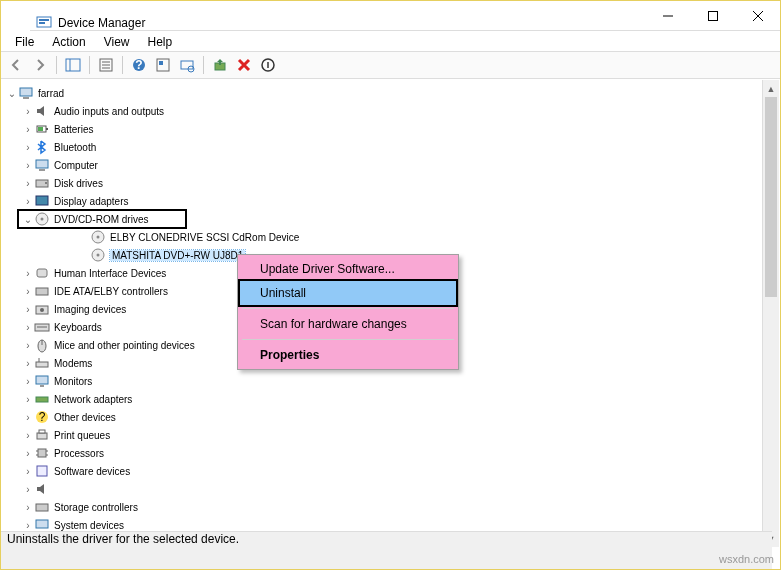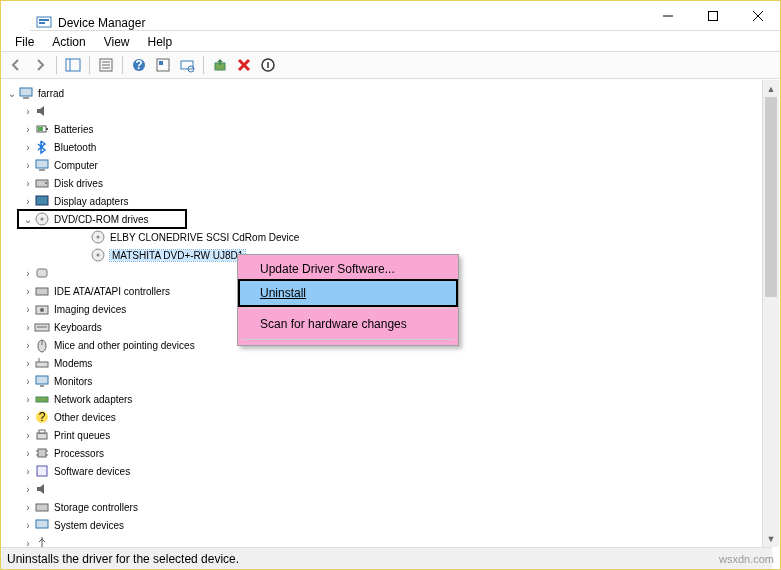--- a/index.html
+++ b/index.html
@@ -171,43 +171,42 @@
       border: 1px solid #a0a0a0;
       box-shadow: 3px 3px 4px rgba(0,0,0,.25);
       padding: 2px;
     }
     .ctx-item {
       padding: 5px 20px;
       font-size: 12px;
     }
     .ctx-item.highlight {
       background: #91c9f7;
-      text-decoration: underline;
     }
     .ctx-item.bold {
       font-weight: bold;
     }
     .ctx-sep {
       height: 1px;
       background: #d0d0d0;
       margin: 3px 2px;
     }
     .ctx-boxed {
       outline: 2px solid #000;
     }
     .statusbar {
       position: absolute;
       bottom: 0;
       left: 0;
       right: 8px;
-      height: 22px;
+      height: 38px;
       background: #f0f0f0;
       border-top: 1px solid #ddd;
       display: flex;
-      align-items: center;
+      align-items: flex-start;
       padding: 0 6px;
       font-size: 11px;
     }
     .watermark {
       position: absolute;
       right: 6px;
       bottom: 4px;
       font-size: 11px;
       color: #999;
       margin-top: 23px;
@@ -332,20 +331,21 @@
       <span class="node-label">farrad</span>
     </div>
 
     <div class="node indent-1">
         <span class="expander">›</span>
         <span class="node-icon">
           <svg width="16" height="16" viewBox="0 0 16 16">
             <path d="M3 6 L6 6 L10 3 L10 13 L6 10 L3 10 Z" fill="#666"></path>
           </svg>
         </span>
+        <span class="node-label">Audio inputs and outputs</span>
       </div>
     <div class="node indent-1">
         <span class="expander">›</span>
         <span class="node-icon">
           <svg width="16" height="16" viewBox="0 0 16 16">
             <rect x="3" y="5" width="9" height="6" fill="none" stroke="#555"></rect>
             <rect x="12" y="7" width="2" height="2" fill="#555"></rect>
             <rect x="4" y="6" width="5" height="4" fill="#5a5"></rect>
           </svg>
         </span>
@@ -421,29 +421,30 @@
         <span class="node-label">MATSHITA DVD+-RW UJ8D1</span>
       </div>
 
     <div class="node indent-1">
         <span class="expander">›</span>
         <span class="node-icon">
           <svg width="16" height="16" viewBox="0 0 16 16">
             <rect x="3" y="4" width="10" height="8" rx="2" fill="#ddd" stroke="#777"></rect>
           </svg>
         </span>
+        <span class="node-label">Human Interface Devices</span>
       </div>
     <div class="node indent-1">
         <span class="expander">›</span>
         <span class="node-icon">
           <svg width="16" height="16" viewBox="0 0 16 16">
             <rect x="2" y="5" width="12" height="7" fill="#ccc" stroke="#666"></rect>
           </svg>
         </span>
-        <span class="node-label">IDE ATA/ATAPI controllers</span>
+        <span class="node-label">IDE ATA/ELBY controllers</span>
       </div>
     <div class="node indent-1">
         <span class="expander">›</span>
         <span class="node-icon">
           <svg width="16" height="16" viewBox="0 0 16 16">
             <rect x="2" y="5" width="12" height="8" fill="#ddd" stroke="#666"></rect>
             <circle cx="8" cy="9" r="2" fill="#666"></circle>
           </svg>
         </span>
         <span class="node-label">Imaging devices</span>
@@ -584,19 +585,20 @@
     <div class="scroll-arrow down">▼</div>
   </div>
 </div>
 
 <div class="context-menu">
   <div class="ctx-item">Update Driver Software...</div>
   <div class="ctx-item highlight ctx-boxed">Uninstall</div>
   <div class="ctx-sep"></div>
   <div class="ctx-item">Scan for hardware changes</div>
   <div class="ctx-sep"></div>
+  <div class="ctx-item bold">Properties</div>
 </div>
 
 <div class="statusbar">
   <span>Uninstalls the driver for the selected device.</span>
 </div>
 
 <div class="watermark">wsxdn.com</div>
 
 </body></html>

